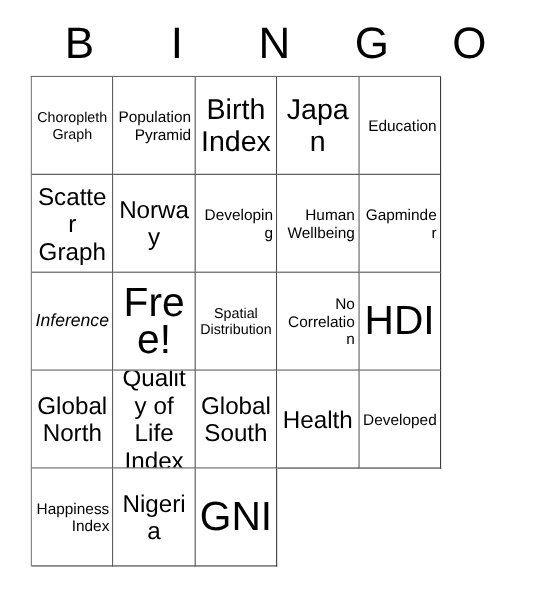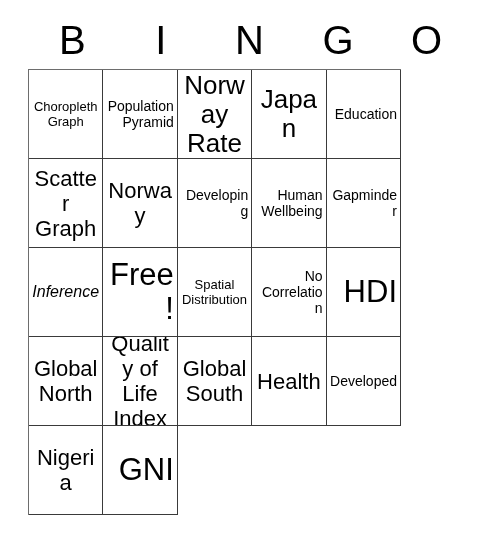--- a/index.html
+++ b/index.html
@@ -82,21 +82,21 @@
     word-wrap: break-word;
     white-space: pre-line;
   }
 
   
   .fs-xs  { font-size: 13px; line-height: 15px; }
   .fs-s   { font-size: 14px; line-height: 16px; text-align: right; }
   .fs-m   { font-size: 16px; line-height: 18px; font-style: italic; }
   .fs-l   { font-size: 22px; line-height: 25px; }
   .fs-xl  { font-size: 26px; line-height: 29px; }
-  .fs-huge{ font-size: 31px; line-height: 34px; text-align: right; }
+  .fs-huge{ font-size: 37px; line-height: 34px; }
 </style>
 </head>
 <body>
 
 <div class="bingo-card">
 
   <div class="header-row">
     <div class="header-cell">B</div>
     <div class="header-cell">I</div>
     <div class="header-cell">N</div>
@@ -105,21 +105,21 @@
   </div>
 
   <div class="grid" id="bingo-grid">
       <div class="cell">
         <span class="cell-text fs-xs">Choropleth Graph</span>
       </div>
       <div class="cell">
         <span class="cell-text fs-s">Population Pyramid</span>
       </div>
       <div class="cell">
-        <span class="cell-text fs-xl">Norway Rate</span>
+        <span class="cell-text fs-xl">Birth Index</span>
       </div>
       <div class="cell">
         <span class="cell-text fs-xl">Japan</span>
       </div>
       <div class="cell">
         <span class="cell-text fs-s">Education</span>
       </div>
       <div class="cell">
         <span class="cell-text fs-l">Scatter Graph</span>
       </div>
@@ -159,20 +159,23 @@
       <div class="cell">
         <span class="cell-text fs-l">Global South</span>
       </div>
       <div class="cell">
         <span class="cell-text fs-l">Health</span>
       </div>
       <div class="cell">
         <span class="cell-text fs-s">Developed</span>
       </div>
       <div class="cell">
+        <span class="cell-text fs-s">Happiness Index</span>
+      </div>
+      <div class="cell">
         <span class="cell-text fs-l">Nigeria</span>
       </div>
       <div class="cell">
         <span class="cell-text fs-huge">GNI</span>
       </div>
     </div>
 
 </div>
 
 </body></html>

